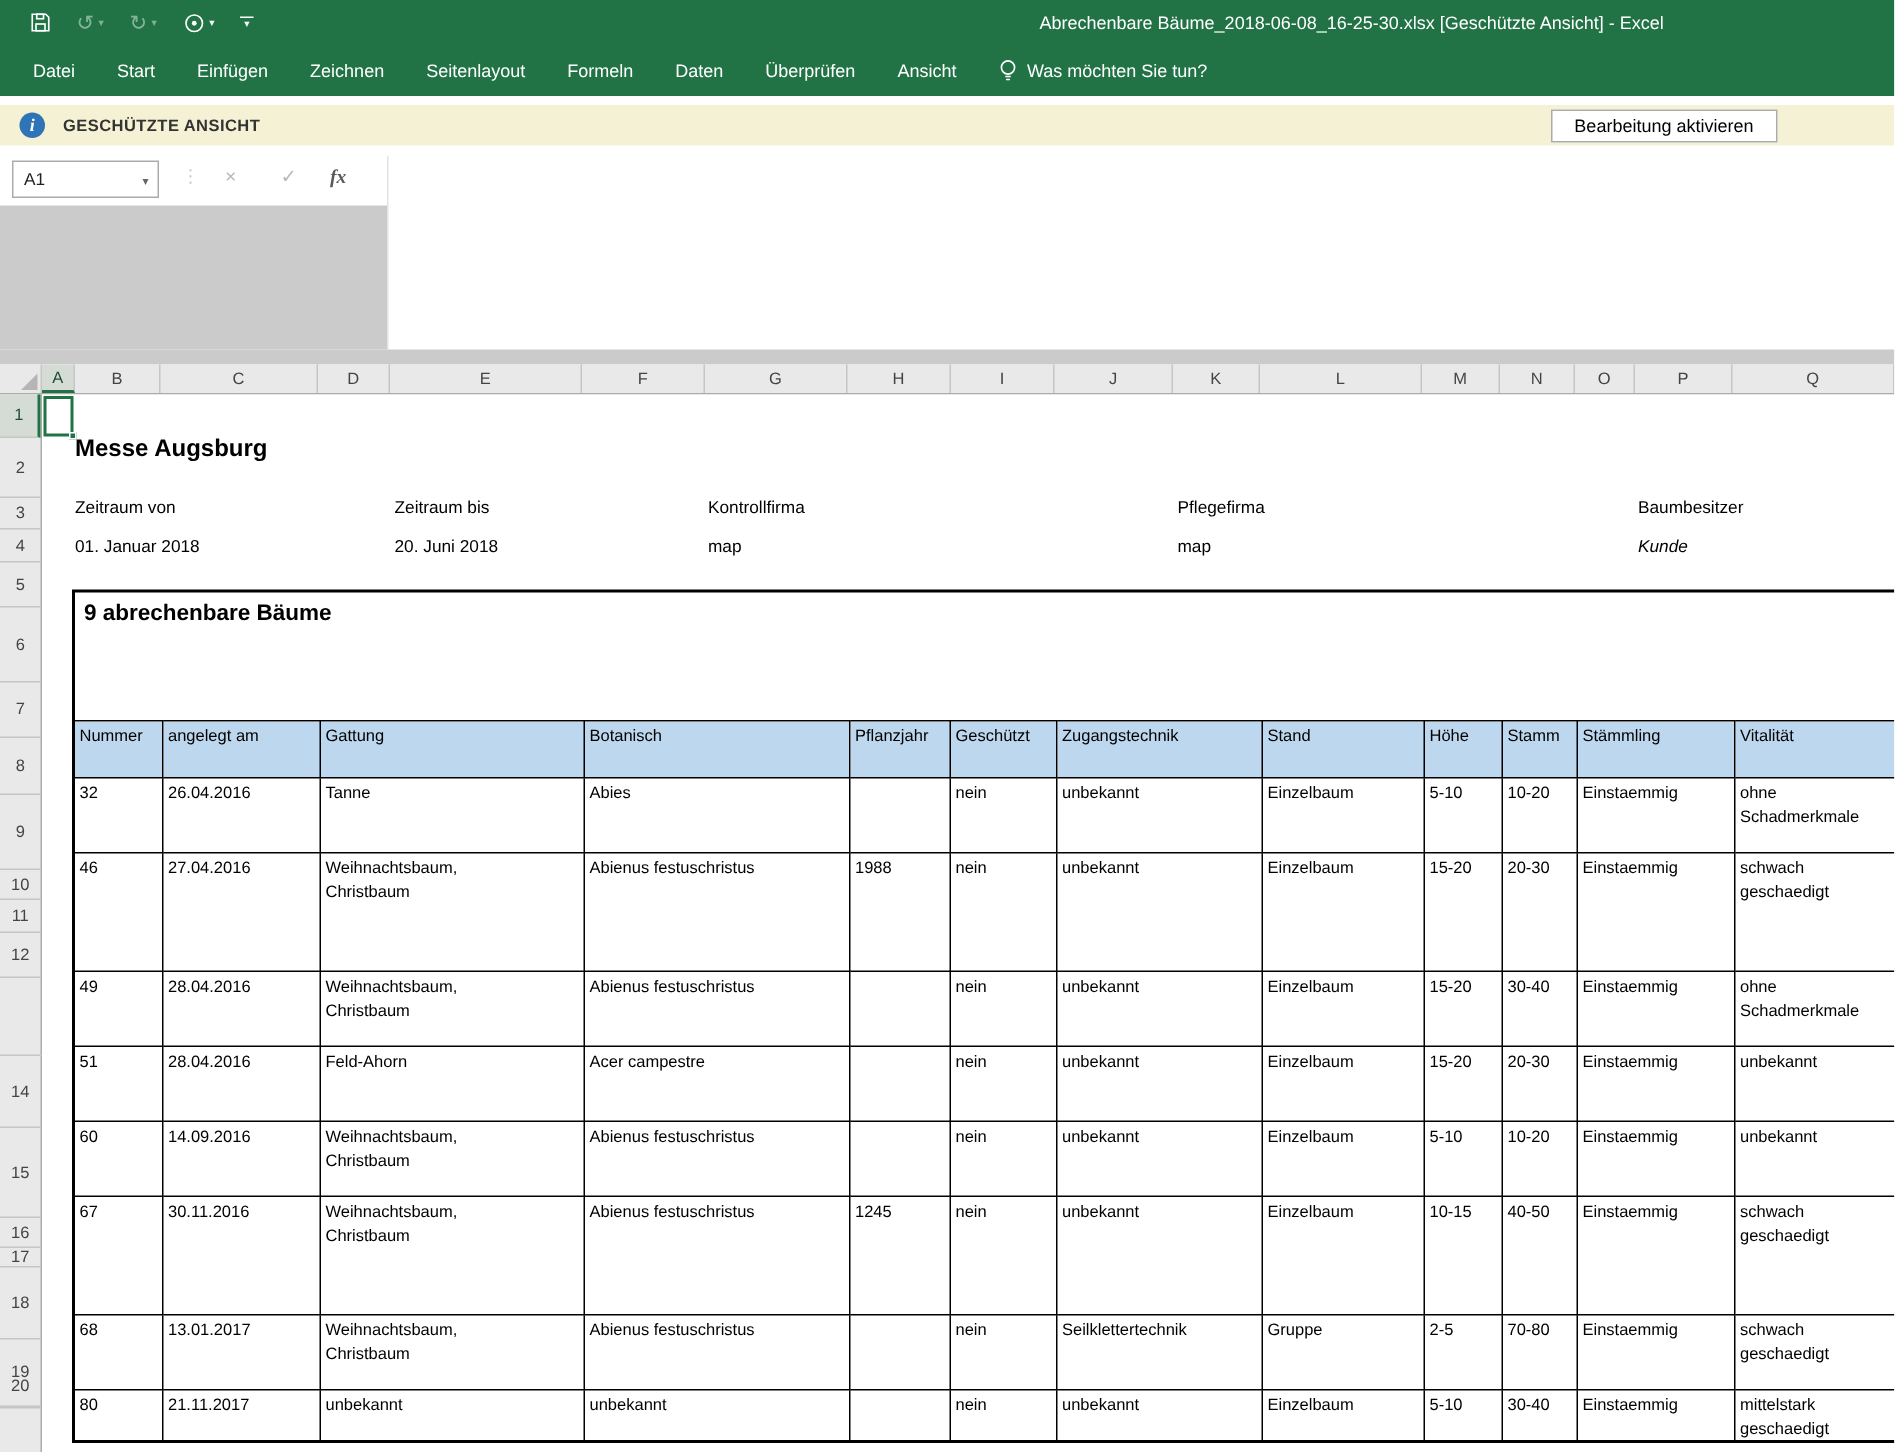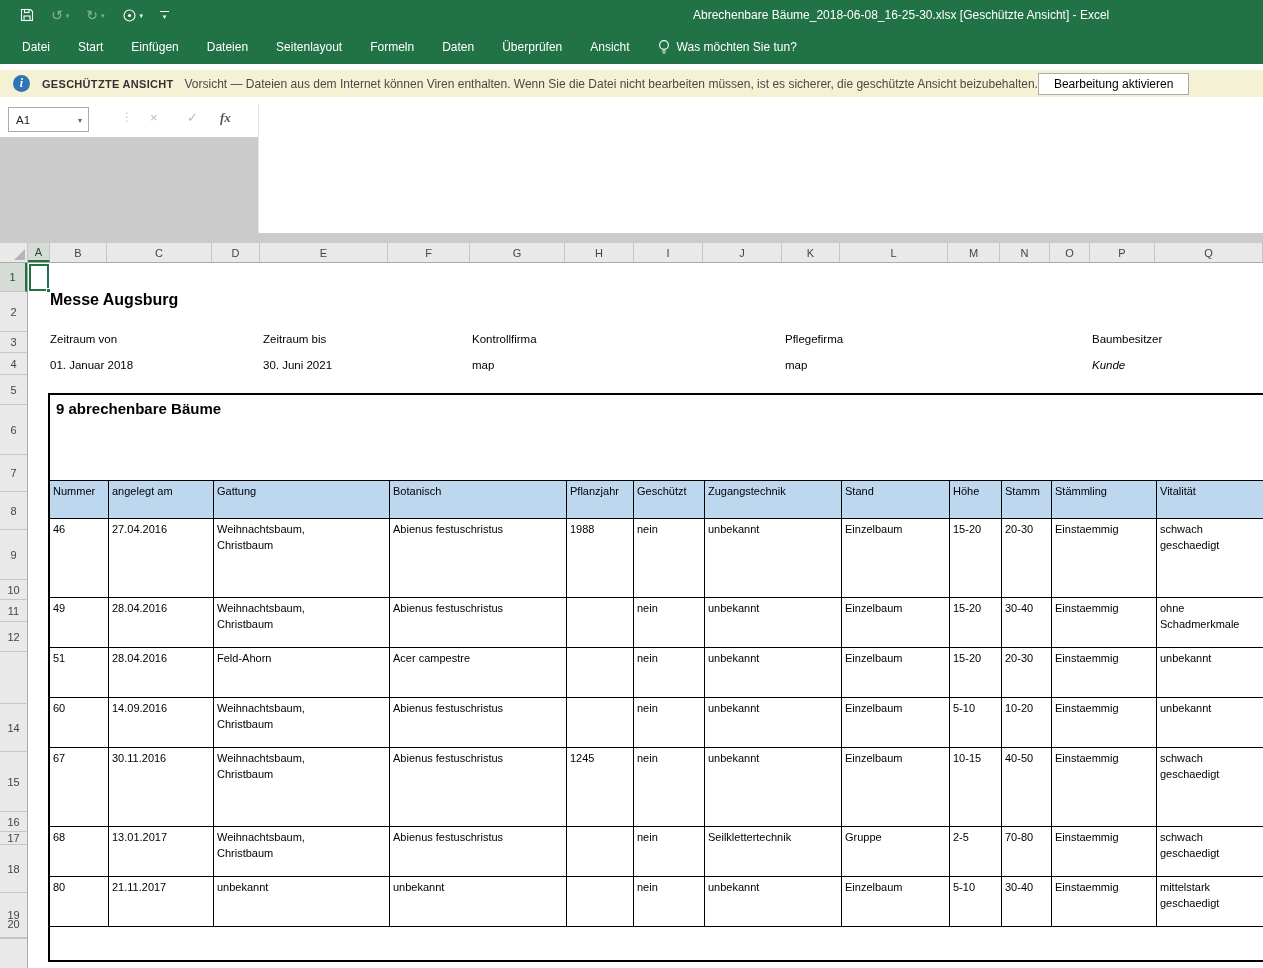--- a/index.html
+++ b/index.html
@@ -25,21 +25,21 @@
 
   
   .protbar{position:absolute;left:0;top:70px;width:100%;height:27px;background:#F5F1D4;display:flex;align-items:center;padding-left:13px}
   .info-icon{width:17px;height:17px;border-radius:50%;background:#2E74B6;color:#fff;font-family:"Liberation Serif",serif;font-style:italic;font-weight:bold;font-size:12px;display:flex;align-items:center;justify-content:center;flex:0 0 auto}
   .prot-label{font-size:11px;font-weight:bold;color:#333;margin-left:12px;letter-spacing:.3px;white-space:nowrap}
   .prot-msg{font-size:12px;color:#494949;margin-left:11px;white-space:nowrap}
   .prot-btn{margin-left:auto;margin-right:78px;background:#fff;border:1px solid #ABABAB;font-size:12px;padding:3px 15px;font-family:inherit;color:#000000;white-space:nowrap;cursor:default}
 
   
   .formula-zone{position:absolute;left:0;top:104px;width:100%;height:129px;background:#fff}
-  .namebox{position:absolute;left:8px;top:3px;width:81px;height:25px;border:1px solid #ABABAB;background:#fff;display:flex;align-items:center;font-size:11.5px;color:#222;padding-left:7px}
+  .namebox{position:absolute;left:8px;top:3px;width:98px;height:25px;border:1px solid #ABABAB;background:#fff;display:flex;align-items:center;font-size:11.5px;color:#222;padding-left:7px}
   .nb-arrow{position:absolute;right:6px;top:8px;font-size:8px;color:#666}
   .fz-gray{position:absolute;left:0;top:33px;width:258px;height:96px;background:#CBCBCB}
   .fbtn{position:absolute;top:7px;font-size:13px;line-height:1;color:#B9B9B9;cursor:default}
   .fbtn.dots{left:121px;color:#C9C9C9;font-size:12px}
   .fbtn.x{left:150px}
   .fbtn.chk{left:187px}
   .fbtn.fx{left:220px;color:#5A5A5A;font-family:"Liberation Serif",serif;font-style:italic;font-weight:bold;font-size:13px}
   .fz-input{position:absolute;left:258px;top:0;right:0;height:100%;background:#fff;border-left:1px solid #E3E3E3}
 
   .gray-strip{position:absolute;left:0;top:233px;width:100%;height:10px;background:#CBCBCB}
@@ -104,40 +104,39 @@
       </span>
     </div>
     <div class="title-text">Abrechenbare Bäume_2018-06-08_16-25-30.xlsx [Geschützte Ansicht] - Excel</div>
   </div>
 
   <div class="ribbon-tabs">
     <div class="rtablist">
         <div class="rtab">Datei</div>
         <div class="rtab">Start</div>
         <div class="rtab">Einfügen</div>
-        <div class="rtab">Dateien</div>
+        <div class="rtab">Zeichnen</div>
         <div class="rtab">Seitenlayout</div>
         <div class="rtab">Formeln</div>
         <div class="rtab">Daten</div>
         <div class="rtab">Überprüfen</div>
         <div class="rtab">Ansicht</div>
       </div>
     <div class="tellme">
       <svg width="12" height="16" viewBox="0 0 12 16">
           <circle cx="6" cy="6" r="4.4" fill="none" stroke="#fff" stroke-width="1.1"></circle>
           <path d="M4.2 12 h3.6 M4.7 14 h2.6" stroke="#fff" stroke-width="1.1" fill="none"></path>
         </svg>
       <span>Was möchten Sie tun?</span>
     </div>
   </div>
 
   <div class="protbar">
     <span class="info-icon">i</span>
     <span class="prot-label">GESCHÜTZTE ANSICHT</span>
-    <span class="prot-msg">Vorsicht — Dateien aus dem Internet können Viren enthalten. Wenn Sie die Datei nicht bearbeiten müssen, ist es sicherer, die geschützte Ansicht beizubehalten.</span>
     <button class="prot-btn">Bearbeitung aktivieren</button>
   </div>
 
   <div class="formula-zone">
     <div class="namebox">
       <span>A1</span>
       <span class="nb-arrow">▾</span>
     </div>
     <span class="fbtn dots">⋮</span>
     <span class="fbtn x">×</span>
@@ -227,20 +226,34 @@
               <th>Geschützt</th>
               <th>Zugangstechnik</th>
               <th>Stand</th>
               <th>Höhe</th>
               <th>Stamm</th>
               <th>Stämmling</th>
               <th>Vitalität</th>
             </tr>
           </thead>
           <tbody>
+            <tr style="height: 50px;">
+              <td>32</td>
+              <td>26.04.2016</td>
+              <td>Tanne</td>
+              <td>Abies</td>
+              <td></td>
+              <td>nein</td>
+              <td>unbekannt</td>
+              <td>Einzelbaum</td>
+              <td>5-10</td>
+              <td>10-20</td>
+              <td>Einstaemmig</td>
+              <td>ohne Schadmerkmale</td>
+            </tr>
             <tr style="height: 79px;">
               <td>46</td>
               <td>27.04.2016</td>
               <td>Weihnachtsbaum,
 Christbaum</td>
               <td>Abienus festuschristus</td>
               <td>1988</td>
               <td>nein</td>
               <td>unbekannt</td>
               <td>Einzelbaum</td>
@@ -339,19 +352,19 @@
             </tr>
           </tbody>
         </table>
     </div>
   <div class="mlabel" style="left: 22px;">Zeitraum von</div>
       <div class="mlabel" style="left: 235px;">Zeitraum bis</div>
       <div class="mlabel" style="left: 444px;">Kontrollfirma</div>
       <div class="mlabel" style="left: 757px;">Pflegefirma</div>
       <div class="mlabel" style="left: 1064px;">Baumbesitzer</div>
       <div class="mvalue" style="left: 22px;">01. Januar 2018</div>
-      <div class="mvalue" style="left: 235px;">30. Juni 2021</div>
+      <div class="mvalue" style="left: 235px;">20. Juni 2018</div>
       <div class="mvalue" style="left: 444px;">map</div>
       <div class="mvalue" style="left: 757px;">map</div>
       <div class="mvalue" style="left: 1064px; font-style: italic;">Kunde</div>
     </div>
 
 </div>
 
 </body></html>

